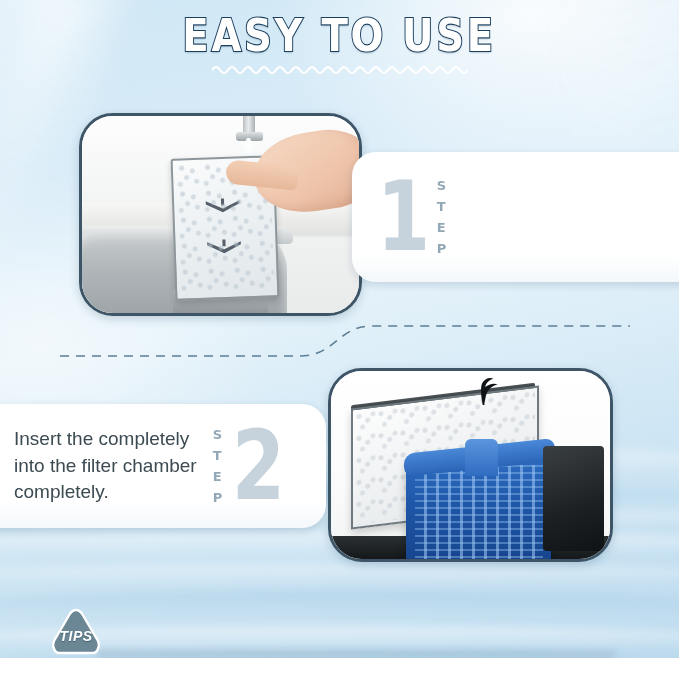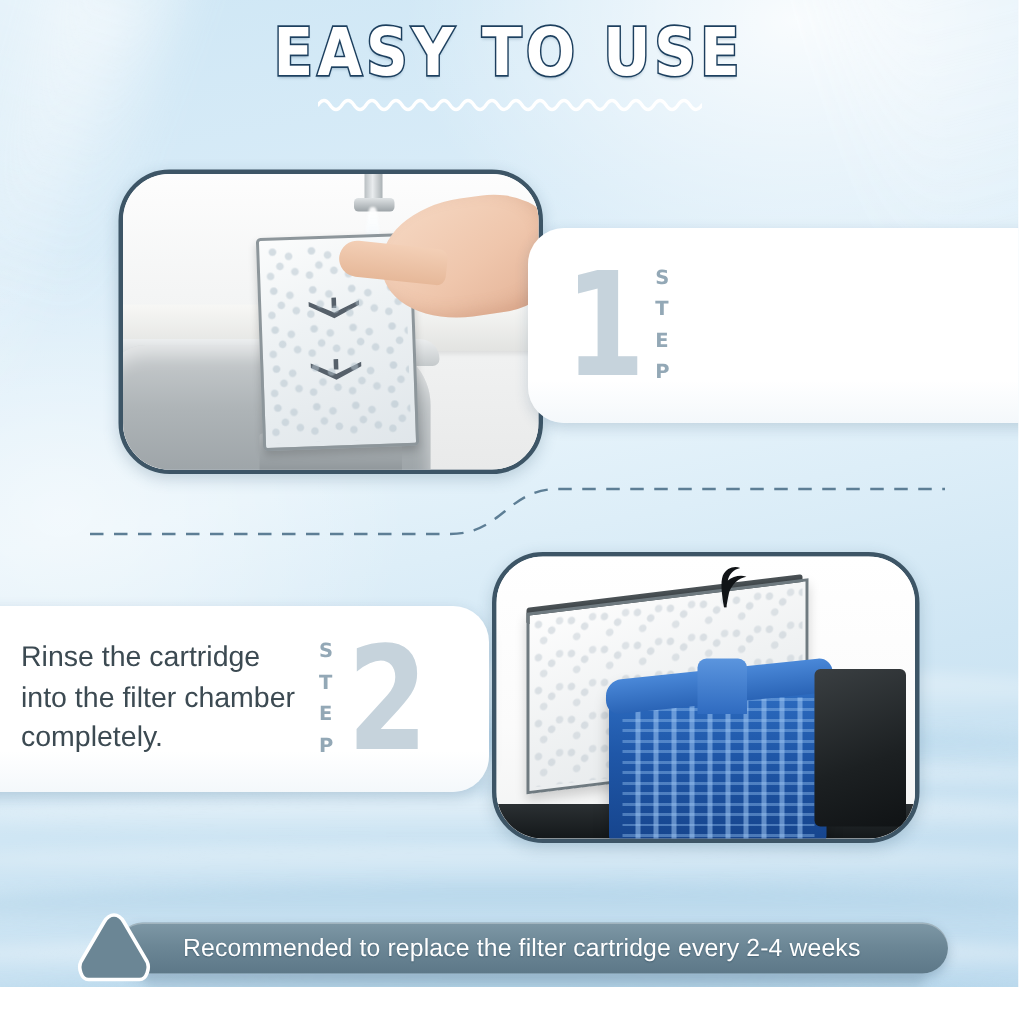--- a/index.html
+++ b/index.html
@@ -428,34 +428,32 @@
         <span>S</span>
         <span>T</span>
         <span>E</span>
         <span>P</span>
       </div>
     </div>
   </div>
 
   <div class="step-card" id="step-two-card">
     <div class="step-inner">
-      <div class="step-body">Rinse the cartridge
+      <div class="step-body">Insert the completely
 into the filter chamber
 completely.</div>
       <div class="step-word">
         <span>S</span>
         <span>T</span>
         <span>E</span>
         <span>P</span>
       </div>
       <div class="step-num">2</div>
     </div>
   </div>
 
   <div class="tips-reflection"></div>
-  <div class="tips-bar">
-    <span class="tips-text">Recommended to replace the filter cartridge every 2-4 weeks</span>
-  </div>
   <svg class="tips-badge" viewBox="0 0 56 52">
     <path d="M28 4 C31 4 33 6 34.5 8.5 L50 35 C52 39 50 47 45 47 L11 47 C6 47 4 39 6 35 L21.5 8.5 C23 6 25 4 28 4 Z" fill="#6b8695" stroke="#ffffff" stroke-width="2.4" stroke-linejoin="round"></path>
   </svg>
+  <div class="tips-badge-label">TIPS</div>
 
 </div>
 
 </body></html>

